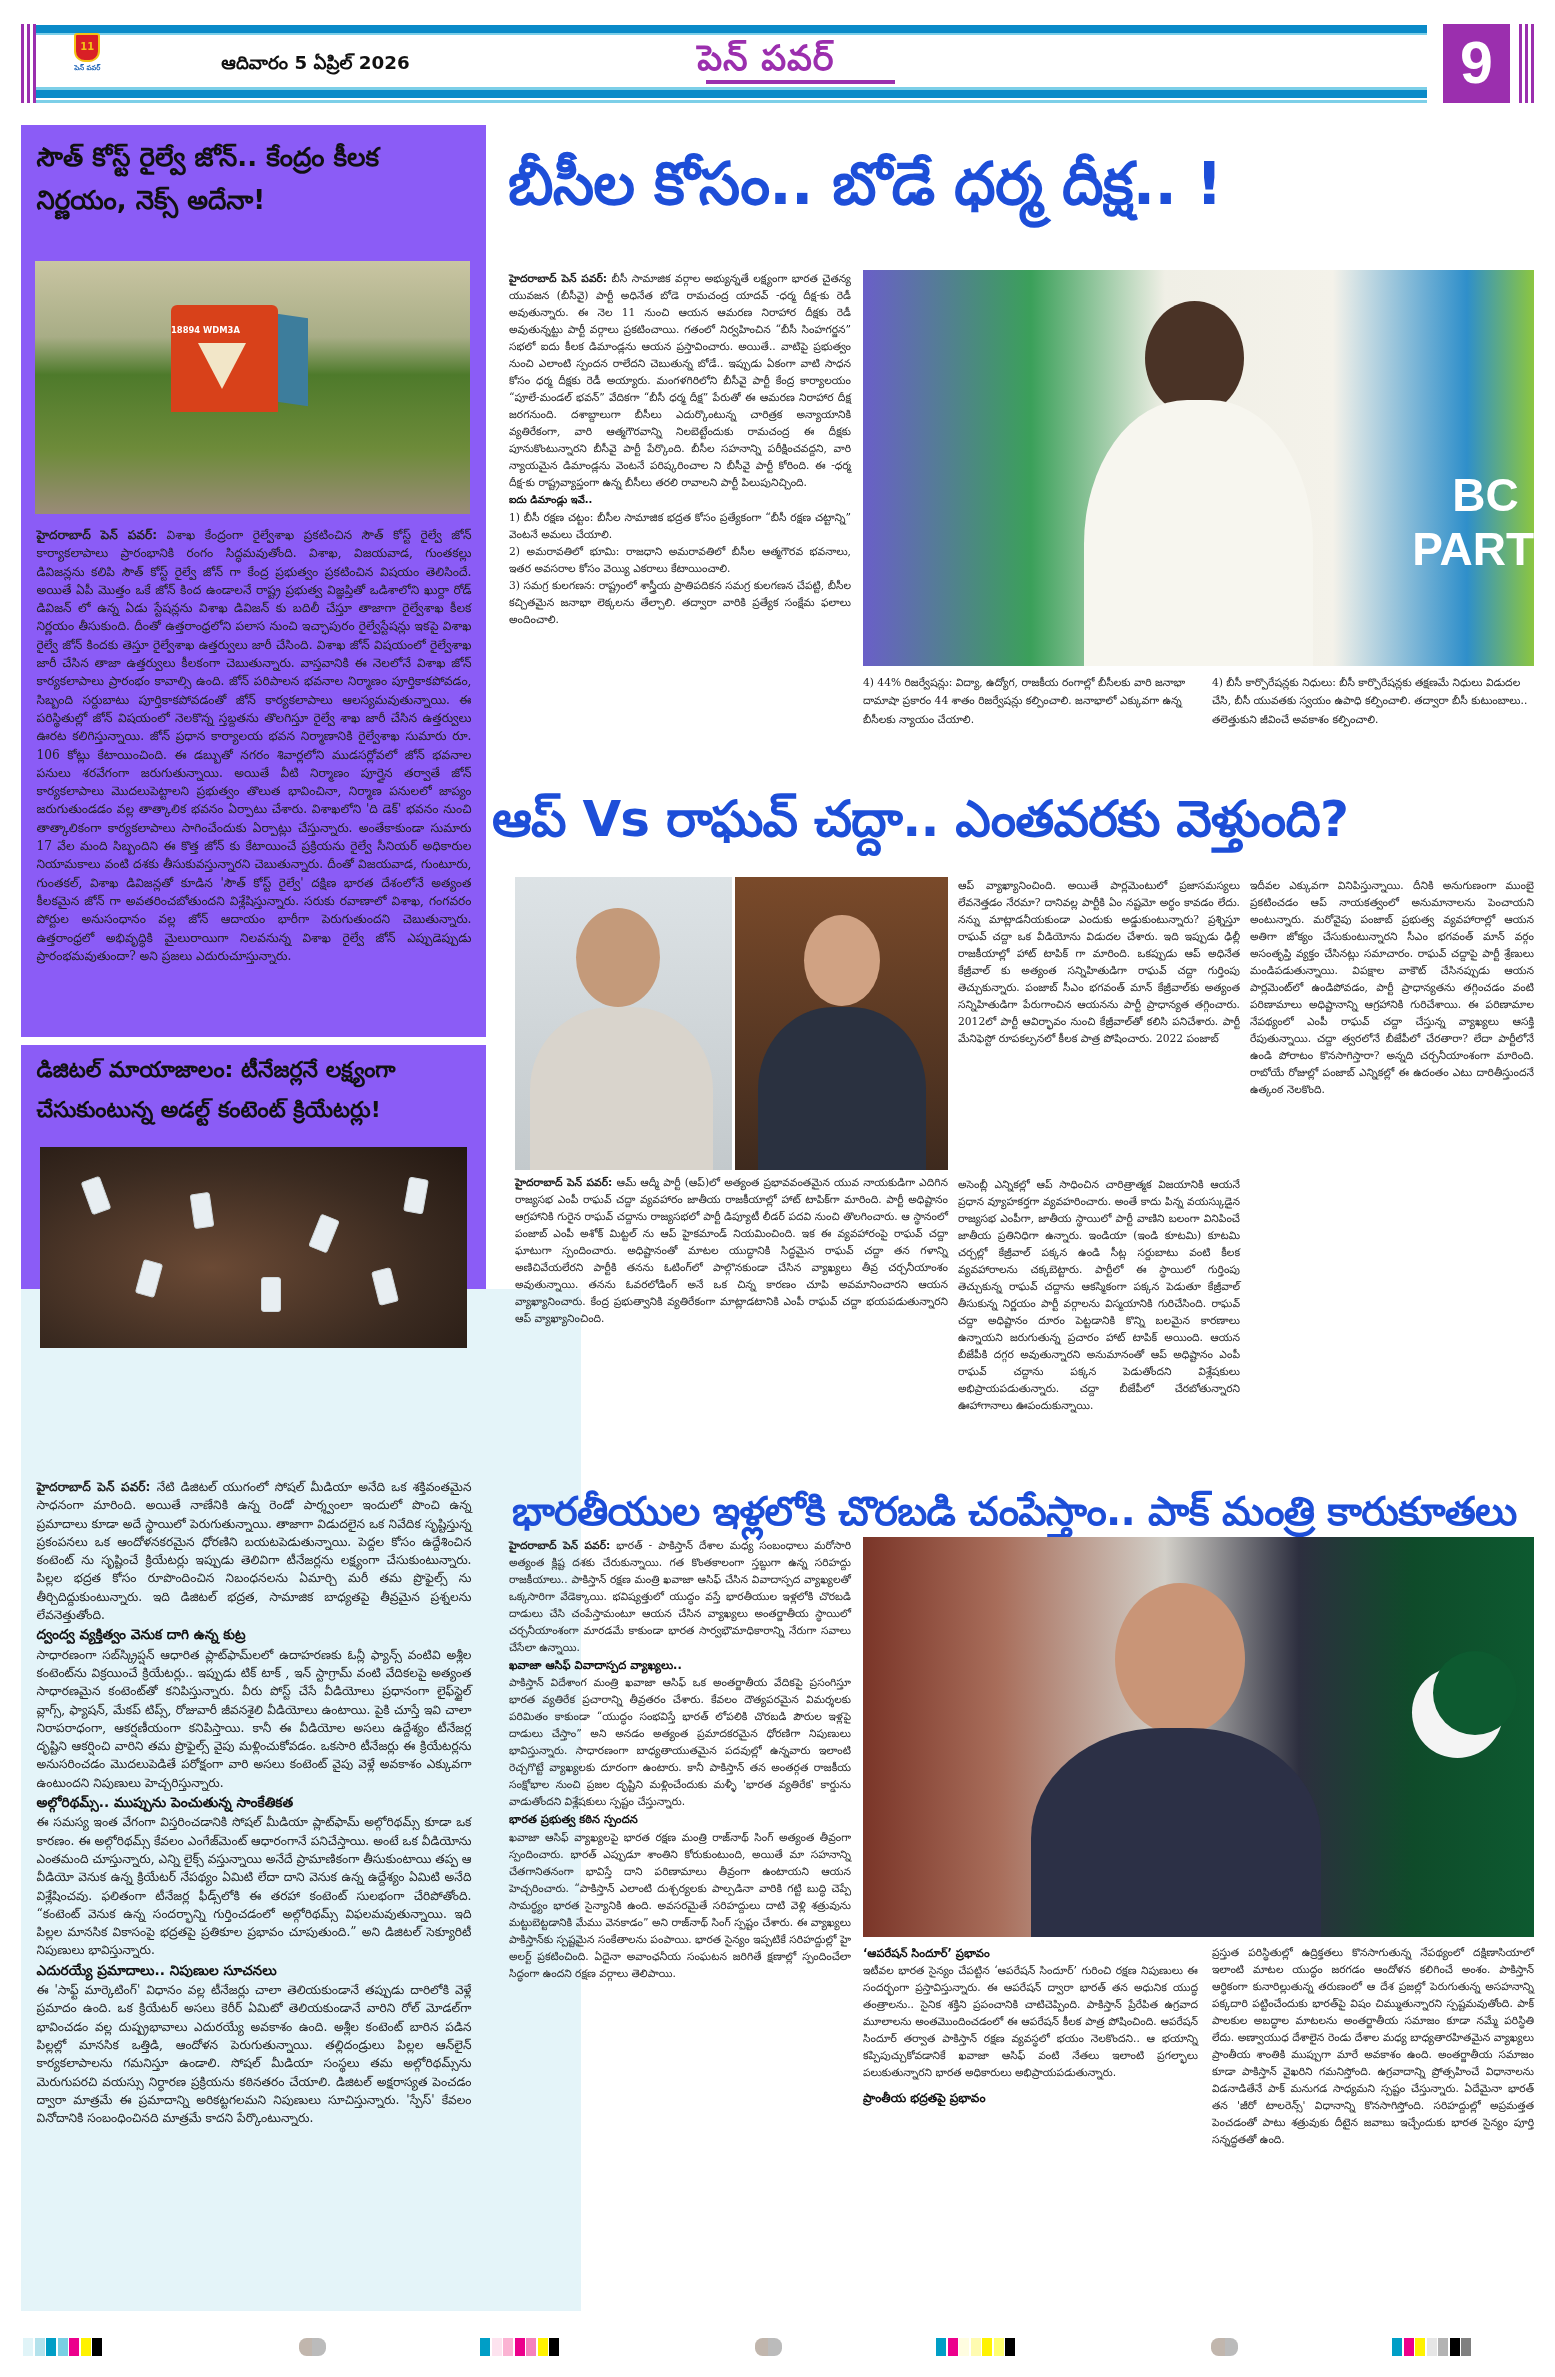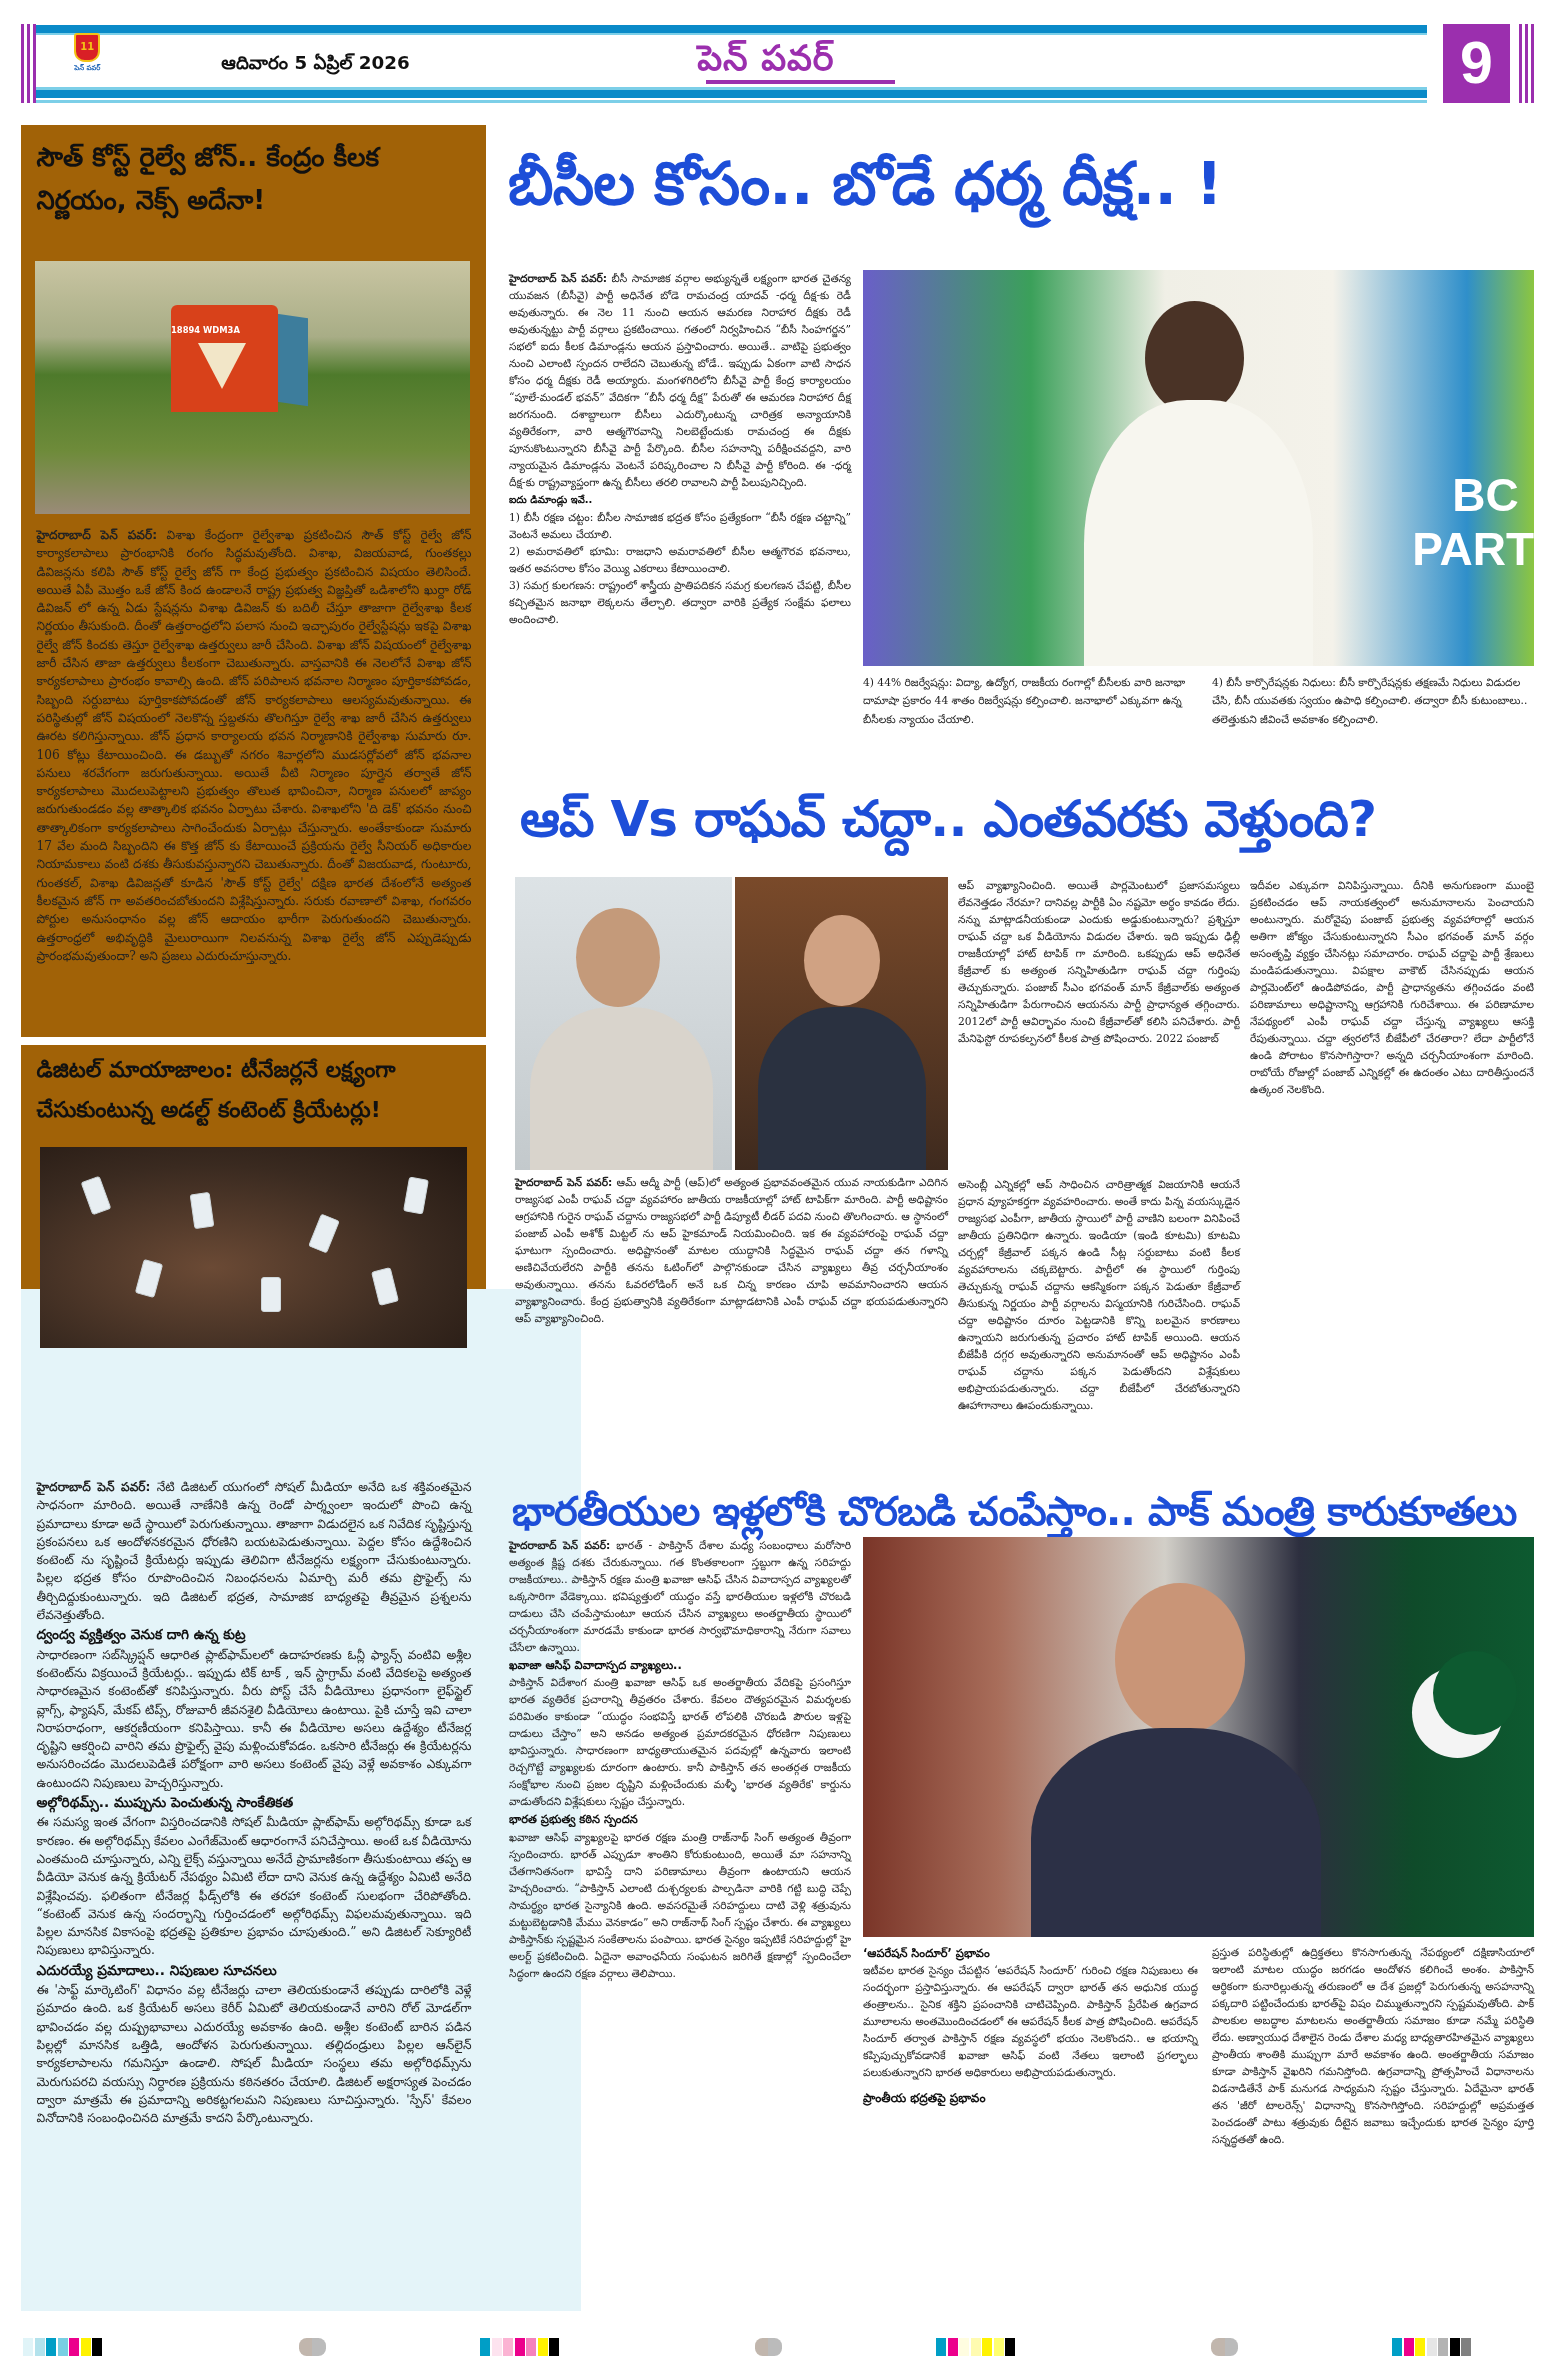--- a/index.html
+++ b/index.html
@@ -14,21 +14,21 @@
   .mh-logo { position: absolute; left: 47px; top: 9.1px; width: 38px; height: 50px; }
   .mh-logo .shield { width: 26px; height: 29px; margin: 0 auto; background: #d91f26; border: 2.3px solid #f3c316; border-radius: 3px 3px 10.7px 10.7px; color: #f3c316; font: bold 10px "DejaVu Sans", sans-serif; text-align: center; line-height: 23px; }
   .mh-logo .lname { font: bold 6.9px "DejaVu Sans", sans-serif; color: #1d64b8; text-align: center; margin-top: 1.5px; }
   .mh-date { position: absolute; left: 200px; top: 27.4px; font: bold 18.3px "DejaVu Sans", sans-serif; color: #111; }
   .mh-title { position: absolute; left: 676px; top: 13.7px; font: bold 35px "DejaVu Sans", sans-serif; color: #9b2fae; letter-spacing: 0.8px; }
   .mh-title-ul { position: absolute; left: 685px; top: 56px; width: 189px; height: 3.8px; background: #9b2fae; }
   .mh-page { position: absolute; right: 24.4px; top: 0; width: 67px; height: 79px; background: #9b2fae; color: #fff; font: bold 59px "Liberation Sans", sans-serif; text-align: center; line-height: 79px; }
 
   
   .left-col { position: absolute; left: 21.3px; top: 125px; width: 465px; height: 2185px; }
-  .box-pink { position: absolute; left: 0; width: 465px; background: #a16207; }
+  .box-pink { position: absolute; left: 0; width: 465px; background: #8b5cf6; }
   .box-blue { position: absolute; left: 0; width: 560px; background: #e4f4f9; }
   .lhead { font: bold 26px "DejaVu Sans", sans-serif; line-height: 43px; padding: 0 15.2px; color: #111; }
   .lhead.small { font-size: 22px; line-height: 40px; }
   .body-text { font: 12.2px "DejaVu Serif", serif; line-height: 18.3px; text-align: justify; color: #222; }
   .body-text b { font-family: "DejaVu Sans", sans-serif; }
   .sub { font: bold 13.7px "DejaVu Sans", sans-serif; line-height: 21.3px; color: #111; }
 
   
   .img { position: absolute; overflow: hidden; }
   .img-train { background: linear-gradient(180deg, #c9c5a2 0%, #a8ad86 30%, #4e7a2b 45%, #6e8b3a 75%, #9a8b78 100%); }
@@ -136,21 +136,21 @@
 </div>
 <div class="img img-bodey" style="left:863px; top:270px; width:671px; height:396px;">
   <div class="person" style="left:282px; top:30.5px; width:99px; height:114px; background:#4a3326;"></div>
   <div class="person" style="left:221px; top:130px; width:229px; height:320px; background:#f7f6ef; border-radius:45% 45% 0 0;"></div>
   <div style="position:absolute; right:15.2px; top:198px; font:bold 46px 'Liberation Sans',sans-serif; color:#fff;">BC</div>
   <div style="position:absolute; right:0; top:252px; font:bold 46px 'Liberation Sans',sans-serif; color:#fff;">PART</div>
 </div>
 <div class="caption" style="left:863px; top:674px; width:328px;">4) 44% రిజర్వేషన్లు: విద్యా, ఉద్యోగ, రాజకీయ రంగాల్లో బీసీలకు వారి జనాభా దామాషా ప్రకారం 44 శాతం రిజర్వేషన్లు కల్పించాలి. జనాభాలో ఎక్కువగా ఉన్న బీసీలకు న్యాయం చేయాలి.</div>
 <div class="caption" style="left:1212px; top:674px; width:320px;">4) బీసీ కార్పొరేషన్లకు నిధులు: బీసీ కార్పొరేషన్లకు తక్షణమే నిధులు విడుదల చేసి, బీసీ యువతకు స్వయం ఉపాధి కల్పించాలి. తద్వారా బీసీ కుటుంబాలు.. తలెత్తుకుని జీవించే అవకాశం కల్పించాలి.</div>
 
-<h1 class="headline h2" style="left:520px; top:790px;">ఆప్ Vs రాఘవ్ చద్దా.. ఎంతవరకు వెళ్తుంది?</h1>
+<h1 class="headline h2" style="left:492px; top:790px;">ఆప్ Vs రాఘవ్ చద్దా.. ఎంతవరకు వెళ్తుంది?</h1>
 <div class="img img-kejri" style="left:515px; top:877px; width:217px; height:293px;">
   <div class="person" style="left:61px; top:30.5px; width:84px; height:99px; background:#c49a7a;"></div>
   <div class="person" style="left:15.2px; top:130px; width:183px; height:183px; background:#d9d4cc; border-radius:45% 45% 0 0;"></div>
 </div>
 <div class="img img-raghav" style="left:735px; top:877px; width:213px; height:293px;">
   <div class="person" style="left:69px; top:38px; width:76px; height:91px; background:#d0a283;"></div>
   <div class="person" style="left:23px; top:130px; width:168px; height:183px; background:#2a3140; border-radius:45% 45% 0 0;"></div>
 </div>
 <div class="col-text" style="left:515px; top:1174px; width:433px;">
   <b>హైదరాబాద్ పెన్ పవర్:</b>

